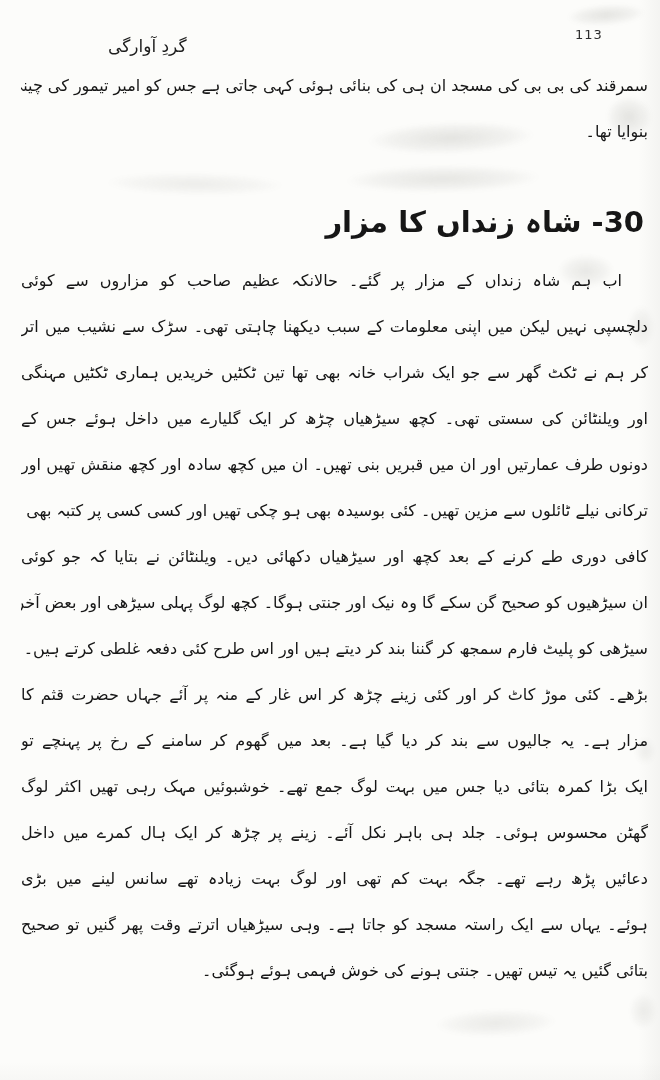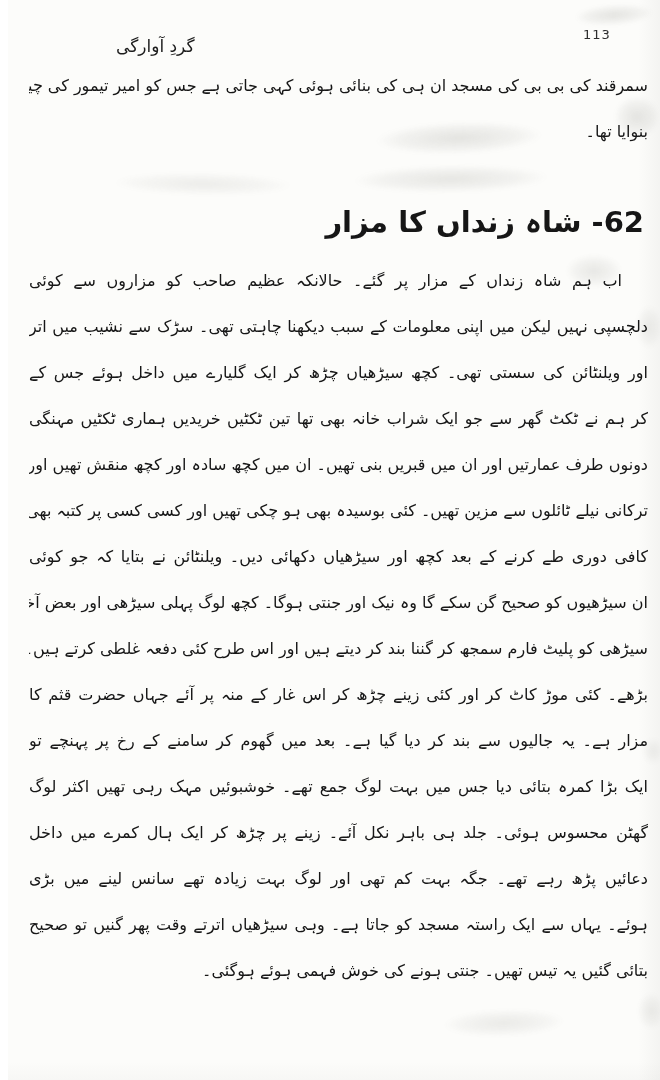--- a/index.html
+++ b/index.html
@@ -1,18 +1,18 @@
 <!DOCTYPE html>
 <html lang="ur"><head>
 <meta charset="utf-8">
 <style>
   html,body{margin:0;padding:0;background:#ffffff;}
   body{width:660px;height:1080px;overflow:hidden;position:relative;
        font-family:"DejaVu Sans",sans-serif;}
-  .page{position:absolute;inset:0;background:#fcfcfa;margin-left:8px;}
+  .page{position:absolute;inset:0;background:#fcfcfa;}
   
   .page::before{content:"";position:absolute;inset:0;pointer-events:none;
        background:linear-gradient(to left, rgba(90,90,85,0.05), rgba(0,0,0,0) 22px),
                   linear-gradient(to top, rgba(90,90,85,0.03), rgba(0,0,0,0) 18px);}
   .urdu{direction:rtl;unicode-bidi:plaintext;color:#161616;
         font-family:"DejaVu Sans",sans-serif;}
   .running-title{position:absolute;left:108px;top:36px;font-size:17px;
         color:#1c1c1c;white-space:nowrap;}
   .page-number{position:absolute;left:575px;top:27px;font-size:13px;
         color:#2e2e2e;letter-spacing:1px;font-family:"DejaVu Sans",sans-serif;text-align:right;}
@@ -59,27 +59,27 @@
   <div class="smudge s10"></div>
 
   <div class="running-title urdu">گردِ آوارگی</div>
   <div class="page-number">113</div>
 
   <div class="intro urdu">
     <div class="line">سمرقند کی بی بی کی مسجد ان ہی کی بنائی ہوئی کہی جاتی ہے جس کو امیر تیمور کی چینی بیوی نے</div>
     <div class="line align-right">بنوایا تھا۔</div>
   </div>
 
-  <div class="section-heading urdu">62- شاہ زنداں کا مزار</div>
+  <div class="section-heading urdu">30- شاہ زنداں کا مزار</div>
 
   <div class="body-para urdu">
     <div class="line first-indent">اب ہم شاہ زنداں کے مزار پر گئے۔ حالانکہ عظیم صاحب کو مزاروں سے کوئی</div>
     <div class="line">دلچسپی نہیں لیکن میں اپنی معلومات کے سبب دیکھنا چاہتی تھی۔ سڑک سے نشیب میں اتر</div>
+    <div class="line">کر ہم نے ٹکٹ گھر سے جو ایک شراب خانہ بھی تھا تین ٹکٹیں خریدیں ہماری ٹکٹیں مہنگی</div>
     <div class="line">اور ویلنٹائن کی سستی تھی۔ کچھ سیڑھیاں چڑھ کر ایک گلیارے میں داخل ہوئے جس کے</div>
-    <div class="line">کر ہم نے ٹکٹ گھر سے جو ایک شراب خانہ بھی تھا تین ٹکٹیں خریدیں ہماری ٹکٹیں مہنگی</div>
     <div class="line">دونوں طرف عمارتیں اور ان میں قبریں بنی تھیں۔ ان میں کچھ سادہ اور کچھ منقش تھیں اور</div>
     <div class="line">ترکانی نیلے ٹائلوں سے مزین تھیں۔ کئی بوسیدہ بھی ہو چکی تھیں اور کسی کسی پر کتبہ بھی تھا۔</div>
     <div class="line">کافی دوری طے کرنے کے بعد کچھ اور سیڑھیاں دکھائی دیں۔ ویلنٹائن نے بتایا کہ جو کوئی</div>
     <div class="line">ان سیڑھیوں کو صحیح گن سکے گا وہ نیک اور جنتی ہوگا۔ کچھ لوگ پہلی سیڑھی اور بعض آخری</div>
     <div class="line">سیڑھی کو پلیٹ فارم سمجھ کر گننا بند کر دیتے ہیں اور اس طرح کئی دفعہ غلطی کرتے ہیں۔ اوپر</div>
     <div class="line">بڑھے۔ کئی موڑ کاٹ کر اور کئی زینے چڑھ کر اس غار کے منہ پر آئے جہاں حضرت قثم کا</div>
     <div class="line">مزار ہے۔ یہ جالیوں سے بند کر دیا گیا ہے۔ بعد میں گھوم کر سامنے کے رخ پر پہنچے تو</div>
     <div class="line">ایک بڑا کمرہ بتائی دیا جس میں بہت لوگ جمع تھے۔ خوشبوئیں مہک رہی تھیں اکثر لوگ</div>
     <div class="line">گھٹن محسوس ہوئی۔ جلد ہی باہر نکل آئے۔ زینے پر چڑھ کر ایک ہال کمرے میں داخل</div>
     <div class="line">دعائیں پڑھ رہے تھے۔ جگہ بہت کم تھی اور لوگ بہت زیادہ تھے سانس لینے میں بڑی</div>

